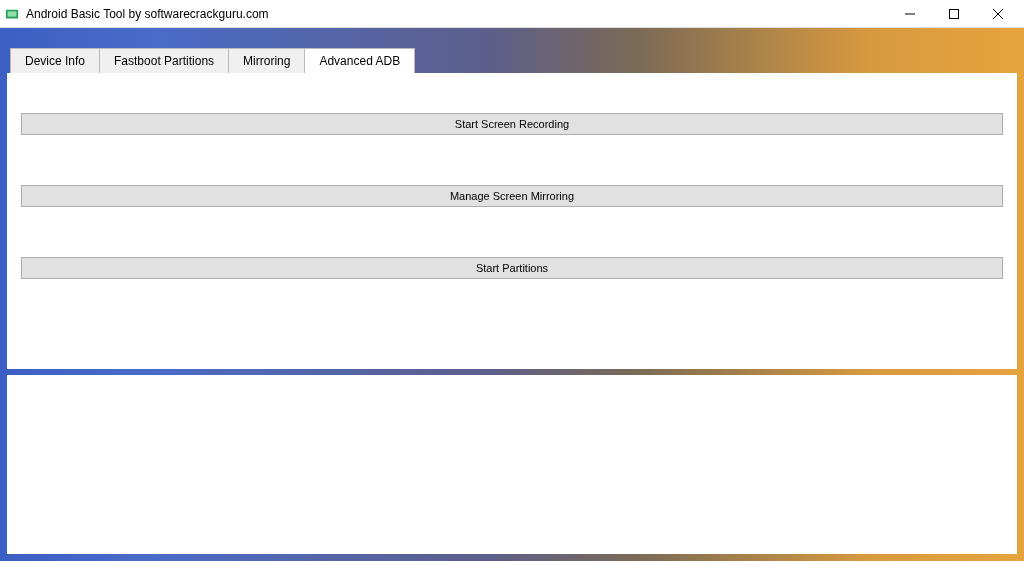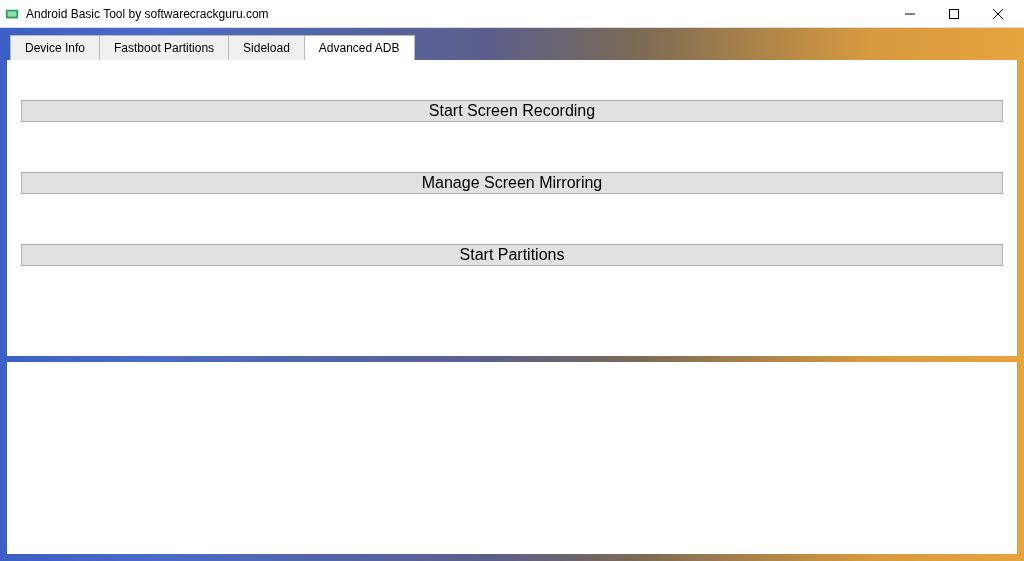--- a/index.html
+++ b/index.html
@@ -47,21 +47,21 @@
     }
     .gradient-body {
       height: calc(100% - 28px);
       background: linear-gradient(90deg, #3b5fc4 0%, #4a6bc8 15%, #5d5f8a 48%, #7a6a56 62%, #d89a3f 85%, #e6a43e 100%);
       padding: 0;
       display: flex;
       flex-direction: column;
     }
     .tabs-row {
       display: flex;
-      padding: 7px 10px 0 10px;
+      padding: 20px 10px 0 10px;
       gap: 0;
     }
     .tab {
       padding: 5px 14px;
       background: #f0f0f0;
       border: 1px solid #b9b9b9;
       border-bottom: none;
       font-size: 12px;
       color: #000;
       cursor: pointer;
@@ -85,21 +85,21 @@
     .panel-lower {
       margin: 0 7px 7px 7px;
       background: #fff;
       flex: 1;
     }
     .action-btn {
       width: 100%;
       height: 22px;
       background: #e1e1e1;
       border: 1px solid #adadad;
-      font-size: 16px;
+      font-size: 11px;
       font-family: inherit;
       cursor: pointer;
       color: #000;
     }
   </style>
 </head>
 <body>
 
 <div class="titlebar">
   <span class="app-icon">
@@ -126,21 +126,21 @@
           <line x1="10" y1="0" x2="0" y2="10" stroke="#000" stroke-width="1"></line>
         </svg>
     </div>
   </div>
 </div>
 
 <div class="gradient-body">
   <div class="tabs-row">
     <div class="tab">Device Info</div>
     <div class="tab">Fastboot Partitions</div>
-    <div class="tab">Sideload</div>
+    <div class="tab">Mirroring</div>
     <div class="tab active">Advanced ADB</div>
   </div>
 
   <div class="panel-upper">
     <button class="action-btn">Start Screen Recording</button>
     <button class="action-btn">Manage Screen Mirroring</button>
     <button class="action-btn">Start Partitions</button>
   </div>
 
   <div class="panel-lower"></div>

